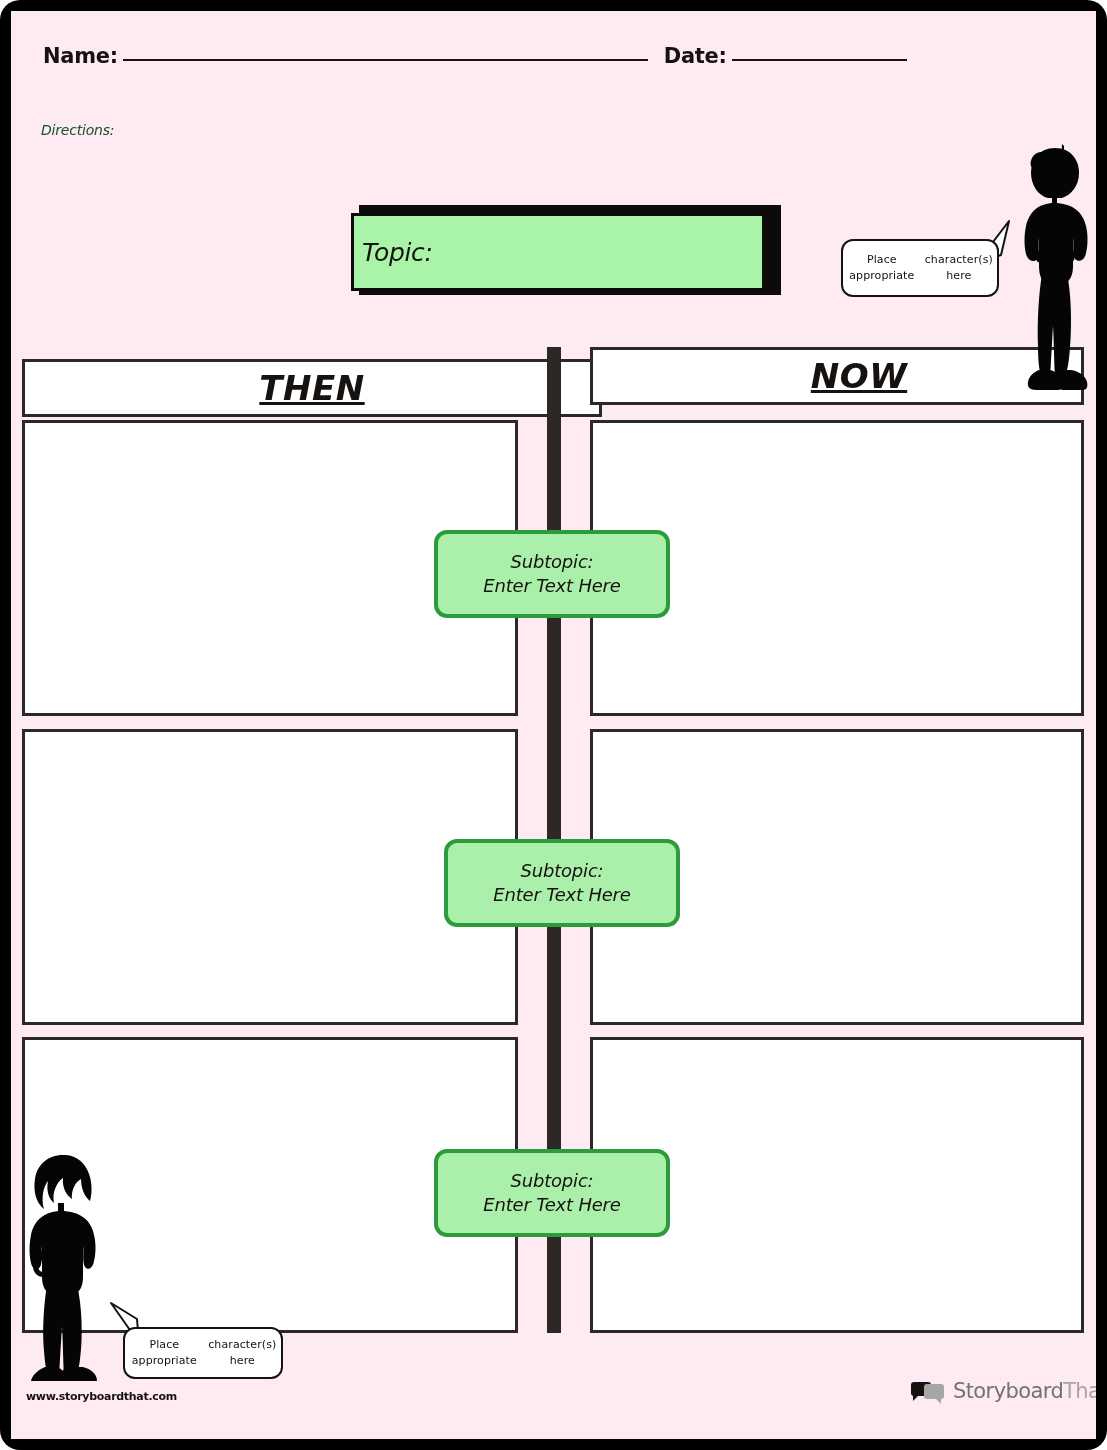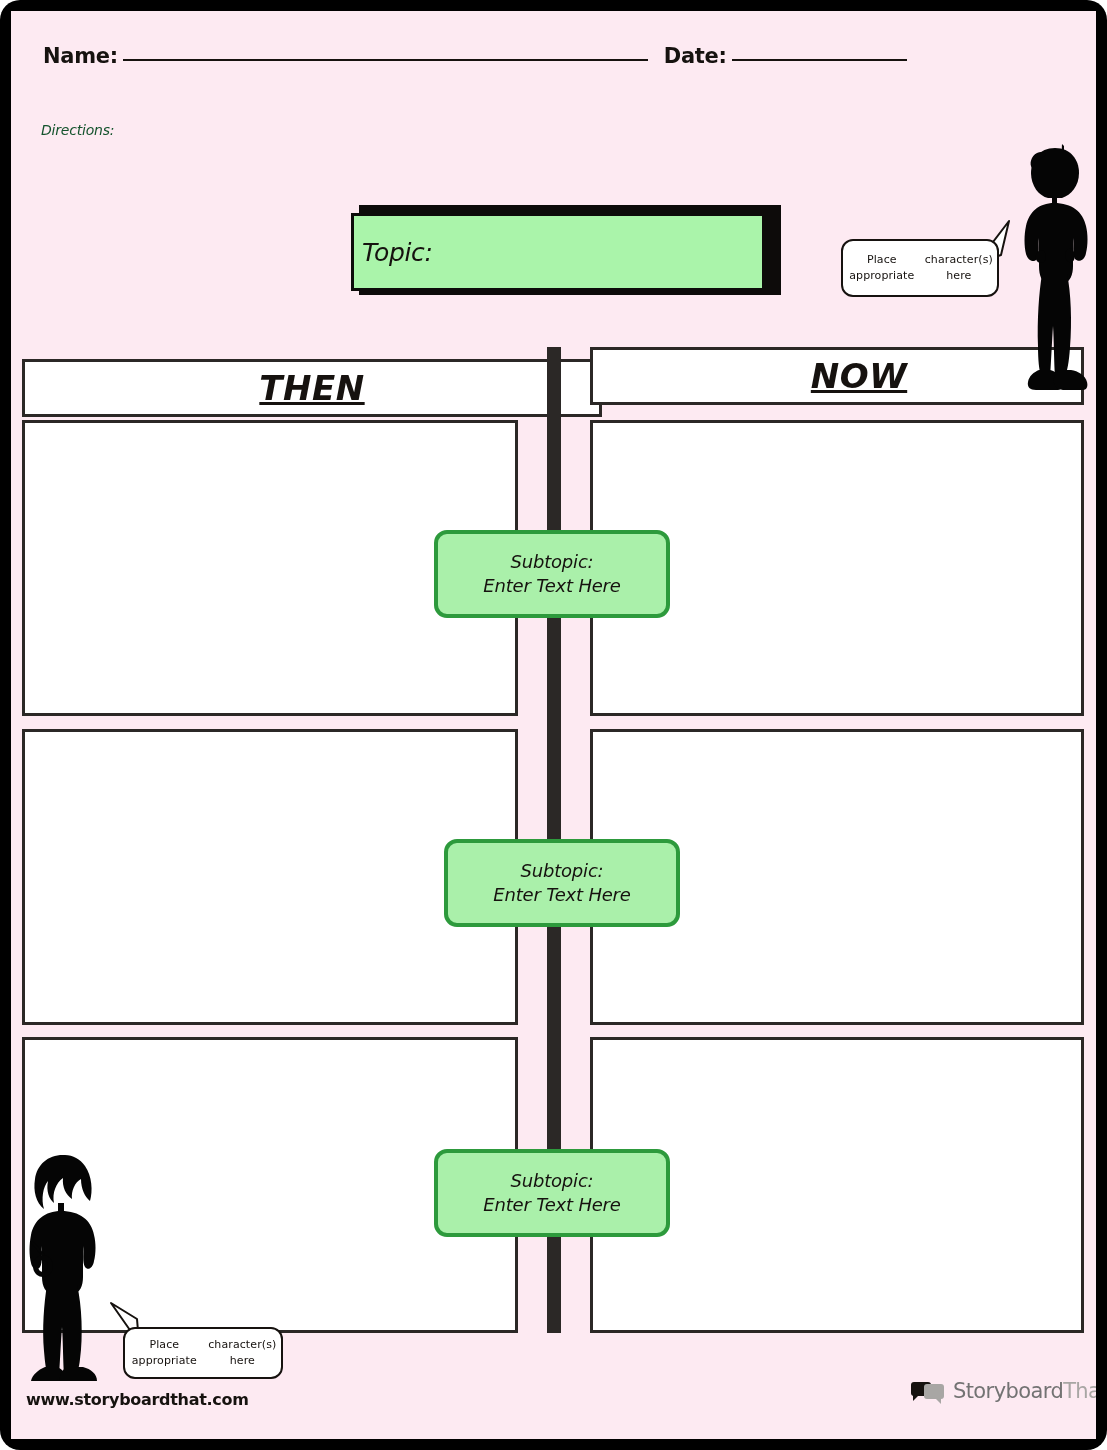--- a/index.html
+++ b/index.html
@@ -224,21 +224,21 @@
   .tail-top { left: 960px; top: 208px; }
   .tail-bottom { left: 96px; top: 1290px; }
 
   
   .footer-url {
     position: absolute;
     left: 15px;
     top: 1379px;
     font-family: "DejaVu Sans", sans-serif;
     font-weight: bold;
-    font-size: 16px;
+    font-size: 11px;
     color: #16120f;
     letter-spacing: -0.3px;
   }
   .brand {
     position: absolute;
     left: 900px;
     top: 1368px;
     display: flex;
     align-items: center;
     gap: 8px;

